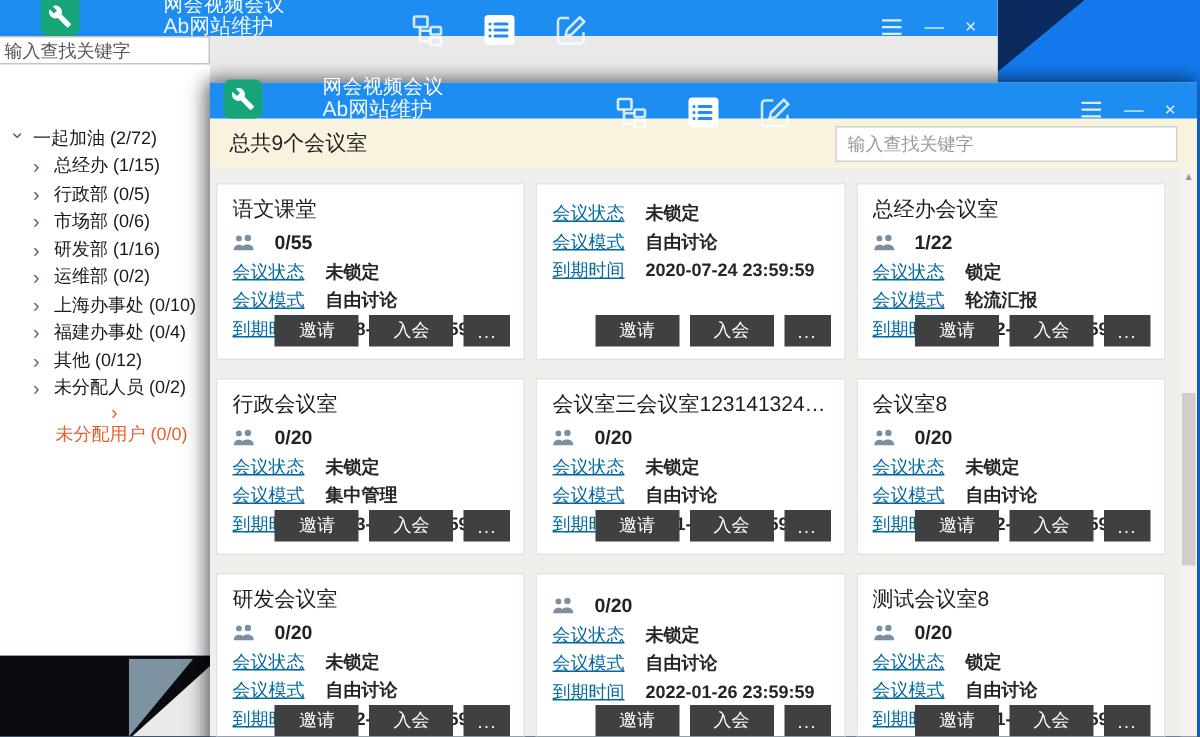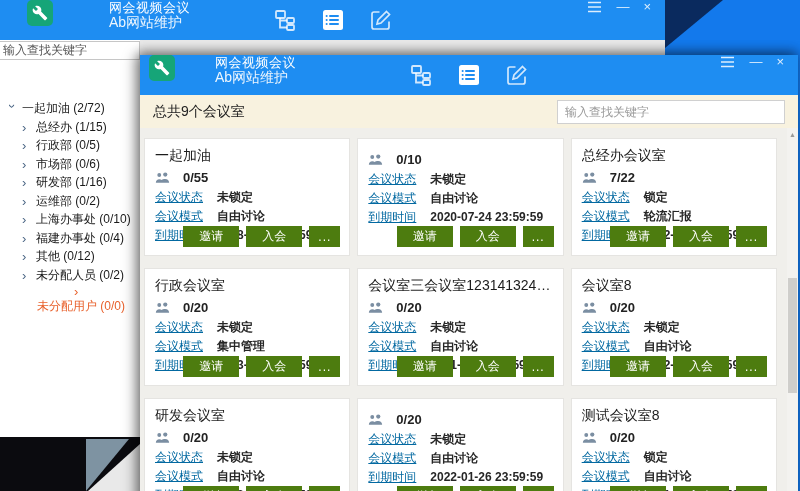--- a/index.html
+++ b/index.html
@@ -10,21 +10,21 @@
   
   .wp-navy-tri { position:absolute; left:665px; top:0; width:58px; height:48px;
     background:#0a2a5e; clip-path:polygon(0 0,100% 0,0 100%); }
   .wp-bl { position:absolute; left:0; top:437px; width:140px; height:54px; background:#0b0b0f; }
   .wp-slate-tri { position:absolute; left:86px; top:2px; width:43px; height:52px;
     background:#7e93a2; clip-path:polygon(0 0,100% 0,0 100%); }
   .wp-light-tri { position:absolute; right:0; top:7px; width:52px; height:47px;
     background:#e9e9e9; clip-path:polygon(100% 0,100% 100%,0 100%); }
 
   
-  .titlebar { position:relative; height:40px; background:#1e8df2; display:flex; align-items:flex-start; color:#fff; }
+  .titlebar { position:relative; height:24px; background:#1e8df2; display:flex; align-items:flex-end; color:#fff; }
   .logo { width:26px; height:26px; border-radius:5px; background:#16a578; flex:0 0 auto;
     display:flex; align-items:center; justify-content:center; }
   .titles { line-height:1; }
   .w-title { font-size:13px; line-height:15px; letter-spacing:.5px; }
   .w-subtitle { font-size:14px; line-height:13px; opacity:.92; margin-top:1px; }
   .tb-icons { position:absolute; left:50%; top:0; height:40px; transform:translateX(-50%);
     display:flex; align-items:center; gap:24px; }
   .tb-icon { width:24px; height:24px; color:rgba(255,255,255,.8); cursor:pointer; }
   .tb-controls { margin-left:auto; display:flex; align-items:center; gap:14px;
     padding-right:14px; color:rgba(255,255,255,.85); font-size:13px; }
@@ -70,21 +70,21 @@
   .card { position:relative; background:#fff; border:1px solid #e5e4e1; padding:7px 10px; overflow:hidden; }
   .room-name { font-size:14px; line-height:18px; color:#1c1c1c; white-space:nowrap;
     overflow:hidden; text-overflow:ellipsis; }
   .count-row { margin-top:6px; display:flex; align-items:center; gap:13px;
     font-size:13px; font-weight:bold; color:#222; }
   .count-row svg { display:block; }
   .info-row { margin-top:5px; font-size:12px; line-height:14px; display:flex; }
   .lbl { color:#0369a1; width:62px; flex:0 0 auto;text-decoration:underline; }
   .val { font-weight:bold; color:#262626; white-space:nowrap; }
   .btn-row { position:absolute; right:9px; bottom:8px; display:flex; gap:7px; }
-  .btn { background:#4d7c0f; border:none; color:#fff; font-size:12px; height:21px;
+  .btn { background:#404040; border:none; color:#fff; font-size:12px; height:21px;
     padding:0 16px; cursor:pointer; font-family:"Liberation Sans","DejaVu Sans",sans-serif; }
   .btn.more { padding:0 9px; letter-spacing:1px; }
 
   .scrollbar { position:absolute; right:0; top:0; bottom:0; width:11px; background:#f3f2ef; }
   .sb-arrow { position:absolute; left:0; width:11px; height:12px; color:#9a9a98; font-size:7px;
     display:flex; align-items:center; justify-content:center; cursor:pointer; }
   .sb-arrow.up { top:0; }
   .sb-thumb { position:absolute; left:1px; right:1px; top:150px; height:115px;
     background:#cfcecb; cursor:pointer; }
 </style>
@@ -235,21 +235,21 @@
     </div>
 
     <div class="fw-toolbar">
       <span class="summary">总共9个会议室</span>
       <input class="room-search" type="text" placeholder="输入查找关键字" style="">
     </div>
 
     <div class="fw-content">
       <div class="grid">
           <div class="card">
-    <div class="room-name">一起加油</div>
+    <div class="room-name">语文课堂</div>
     <div class="count-row">
       <svg width="15" height="12" viewBox="0 0 16 13" fill="#7b8ea2">
                 <circle cx="4.5" cy="3.2" r="2.1"></circle>
                 <circle cx="11" cy="2.8" r="2.3"></circle>
                 <path d="M.8 11.7c0-2.4 1.5-3.9 3.8-3.9 1.1 0 2 .3 2.6 1 .7-.8 1.9-1.2 3.6-1.2 2.7 0 4.4 1.6 4.4 4.1z"></path>
               </svg>
       <span class="count">0/55</span>
     </div>
     <div class="info-row">
       <span class="lbl">会议状态</span>
@@ -263,28 +263,20 @@
       <span class="lbl">到期时间</span>
       <span class="val">2028-01-26 23:59:59</span>
     </div>
     <div class="btn-row">
       <button class="btn">邀请</button>
       <button class="btn">入会</button>
       <button class="btn more">...</button>
     </div>
   </div>
           <div class="card">
-    <div class="count-row">
-      <svg width="15" height="12" viewBox="0 0 16 13" fill="#7b8ea2">
-                <circle cx="4.5" cy="3.2" r="2.1"></circle>
-                <circle cx="11" cy="2.8" r="2.3"></circle>
-                <path d="M.8 11.7c0-2.4 1.5-3.9 3.8-3.9 1.1 0 2 .3 2.6 1 .7-.8 1.9-1.2 3.6-1.2 2.7 0 4.4 1.6 4.4 4.1z"></path>
-              </svg>
-      <span class="count">0/10</span>
-    </div>
     <div class="info-row">
       <span class="lbl">会议状态</span>
       <span class="val">未锁定</span>
     </div>
     <div class="info-row">
       <span class="lbl">会议模式</span>
       <span class="val">自由讨论</span>
     </div>
     <div class="info-row">
       <span class="lbl">到期时间</span>
@@ -297,21 +289,21 @@
     </div>
   </div>
           <div class="card">
     <div class="room-name">总经办会议室</div>
     <div class="count-row">
       <svg width="15" height="12" viewBox="0 0 16 13" fill="#7b8ea2">
                 <circle cx="4.5" cy="3.2" r="2.1"></circle>
                 <circle cx="11" cy="2.8" r="2.3"></circle>
                 <path d="M.8 11.7c0-2.4 1.5-3.9 3.8-3.9 1.1 0 2 .3 2.6 1 .7-.8 1.9-1.2 3.6-1.2 2.7 0 4.4 1.6 4.4 4.1z"></path>
               </svg>
-      <span class="count">7/22</span>
+      <span class="count">1/22</span>
     </div>
     <div class="info-row">
       <span class="lbl">会议状态</span>
       <span class="val">锁定</span>
     </div>
     <div class="info-row">
       <span class="lbl">会议模式</span>
       <span class="val">轮流汇报</span>
     </div>
     <div class="info-row">

